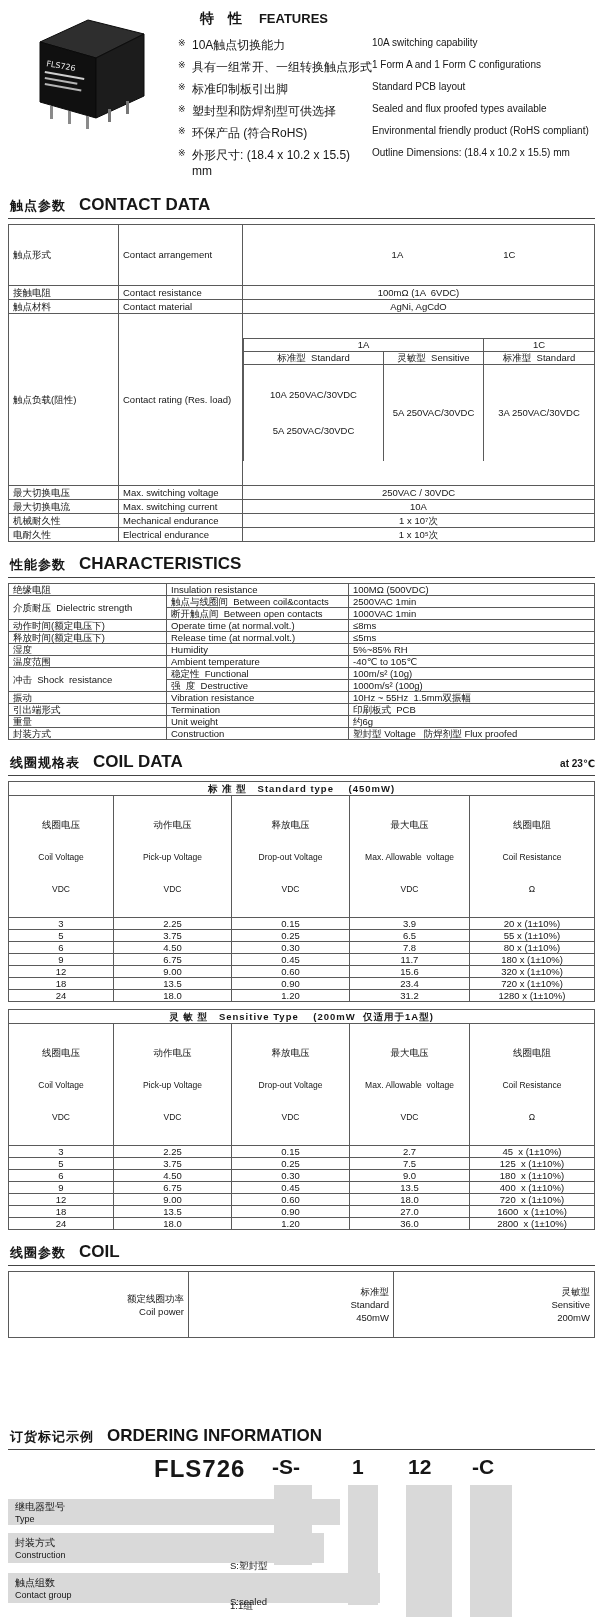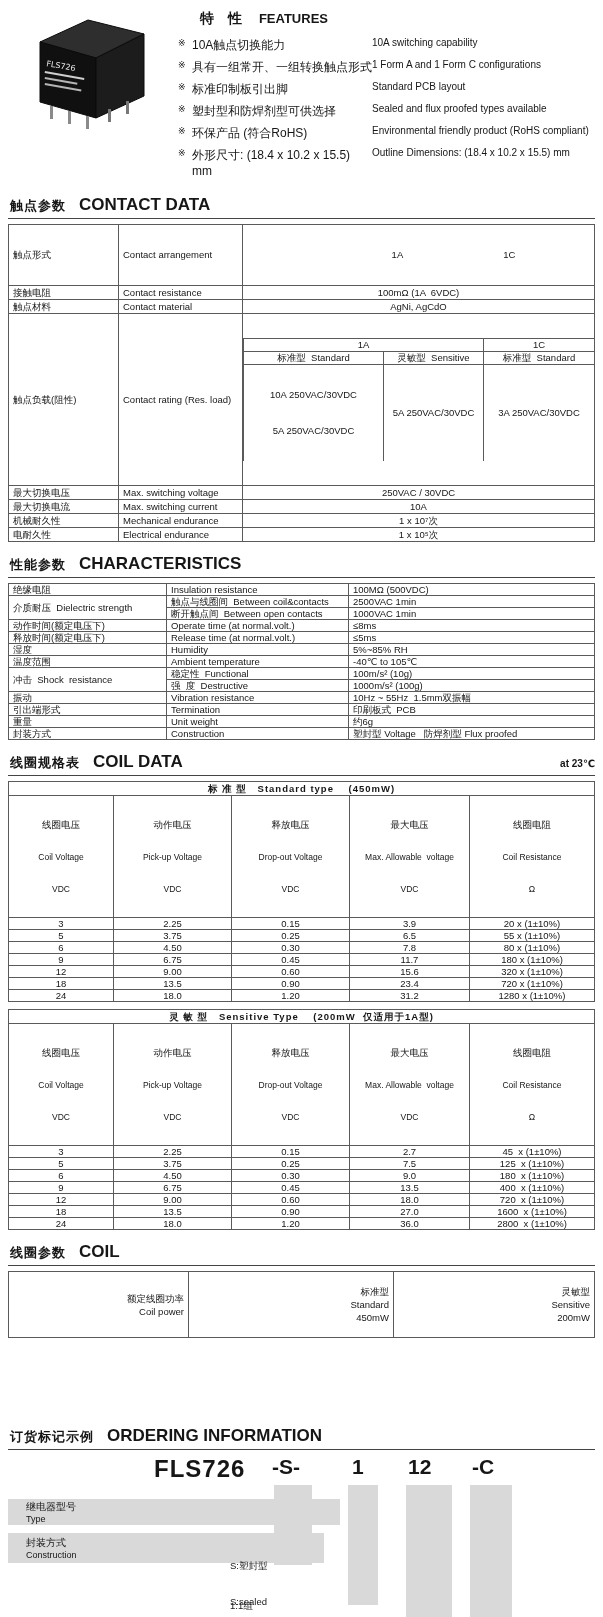--- a/index.html
+++ b/index.html
@@ -49,21 +49,21 @@
 .oc0{left:146px;font-size:24px;letter-spacing:1px}
 .oc1{left:264px;font-size:21px}
 .oc2{left:344px;font-size:21px}
 .oc3{left:400px;font-size:21px}
 .oc4{left:464px;font-size:21px}
 .ostrip{position:absolute;background:#d9d9d9;top:30px;z-index:0}
 .os1{left:266px;width:38px;height:80px}
 .os2{left:340px;width:30px;height:120px}
 .os3{left:398px;width:46px;height:158px}
 .os4{left:462px;width:42px;height:198px}
-.ord-band{position:absolute;left:0;background:#d9d9d9;padding:2px 0 2px 18px;display:flex;flex-direction:column;justify-content:center;z-index:1}
+.ord-band{position:absolute;left:0;background:#d9d9d9;padding:2px 0 2px 7px;display:flex;flex-direction:column;justify-content:center;z-index:1}
 .or1{top:44px;width:332px;height:26px}
 .or2{top:78px;width:316px;height:30px}
 .or3{top:118px;width:372px;height:30px}
 .ob-cn{font-size:10px}
 .ob-en{font-size:9px}
 .ord-val{position:absolute;left:222px;font-size:9.5px;line-height:12px;white-space:pre;z-index:2}
 .ov2{top:81px}.ov3{top:121px}
 .spacer{height:76px}
 svg text{font-family:"DejaVu Sans",sans-serif}
 </style>
@@ -540,20 +540,24 @@
     <div class="ostrip os4"></div>
 
     <div class="ord-band or1">
       <div class="ob-cn">继电器型号</div>
       <div class="ob-en">Type</div>
     </div>
     <div class="ord-band or2">
       <div class="ob-cn">封装方式</div>
       <div class="ob-en">Construction</div>
     </div>
+    <div class="ord-band or3">
+      <div class="ob-cn">触点组数</div>
+      <div class="ob-en">Contact group</div>
+    </div>
 
     <div class="ord-val ov2">
       <div>S:塑封型</div>
       <div>S:sealed</div>
     </div>
     <div class="ord-val ov3">
       <div>1:1组</div>
       
     </div>
 

